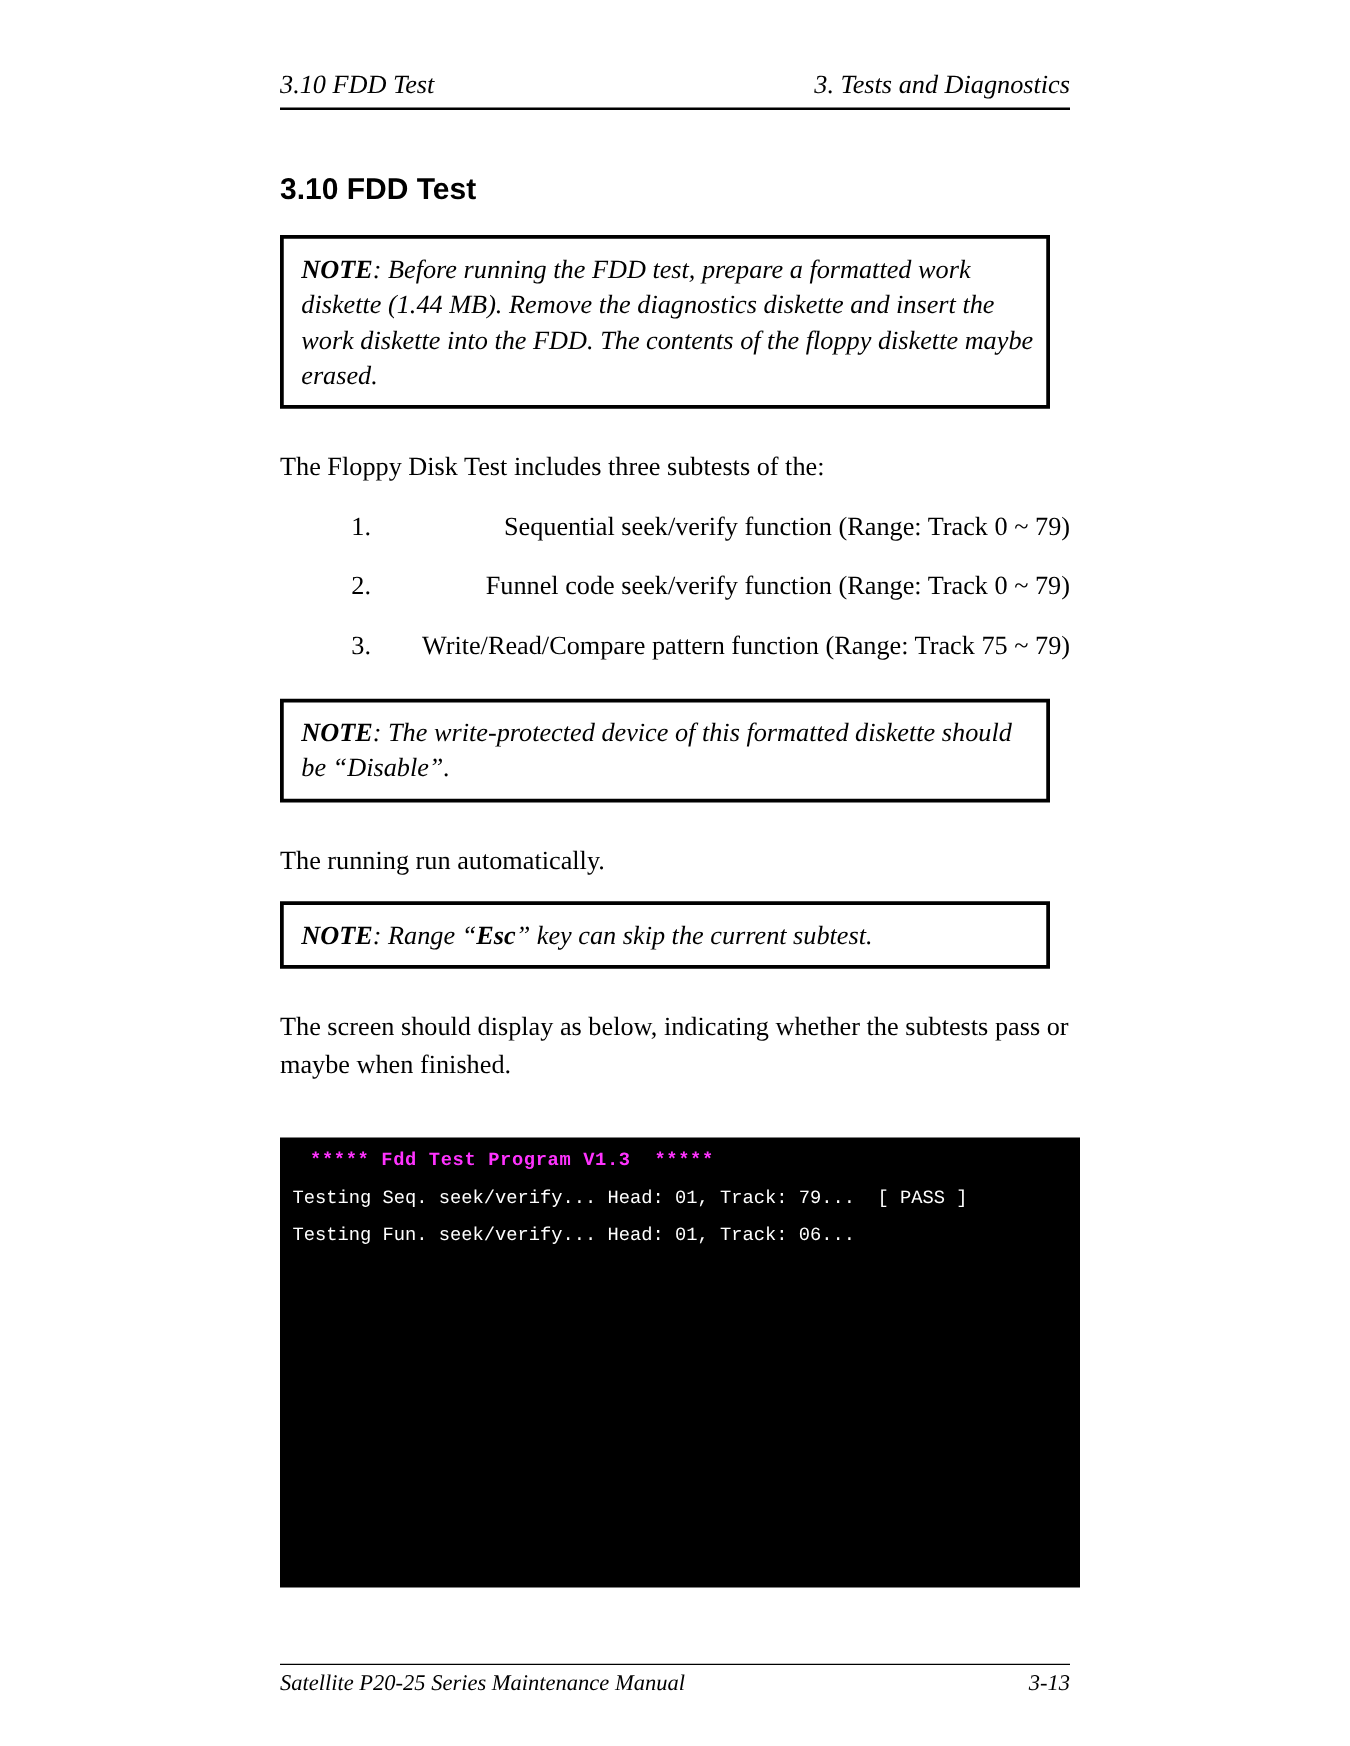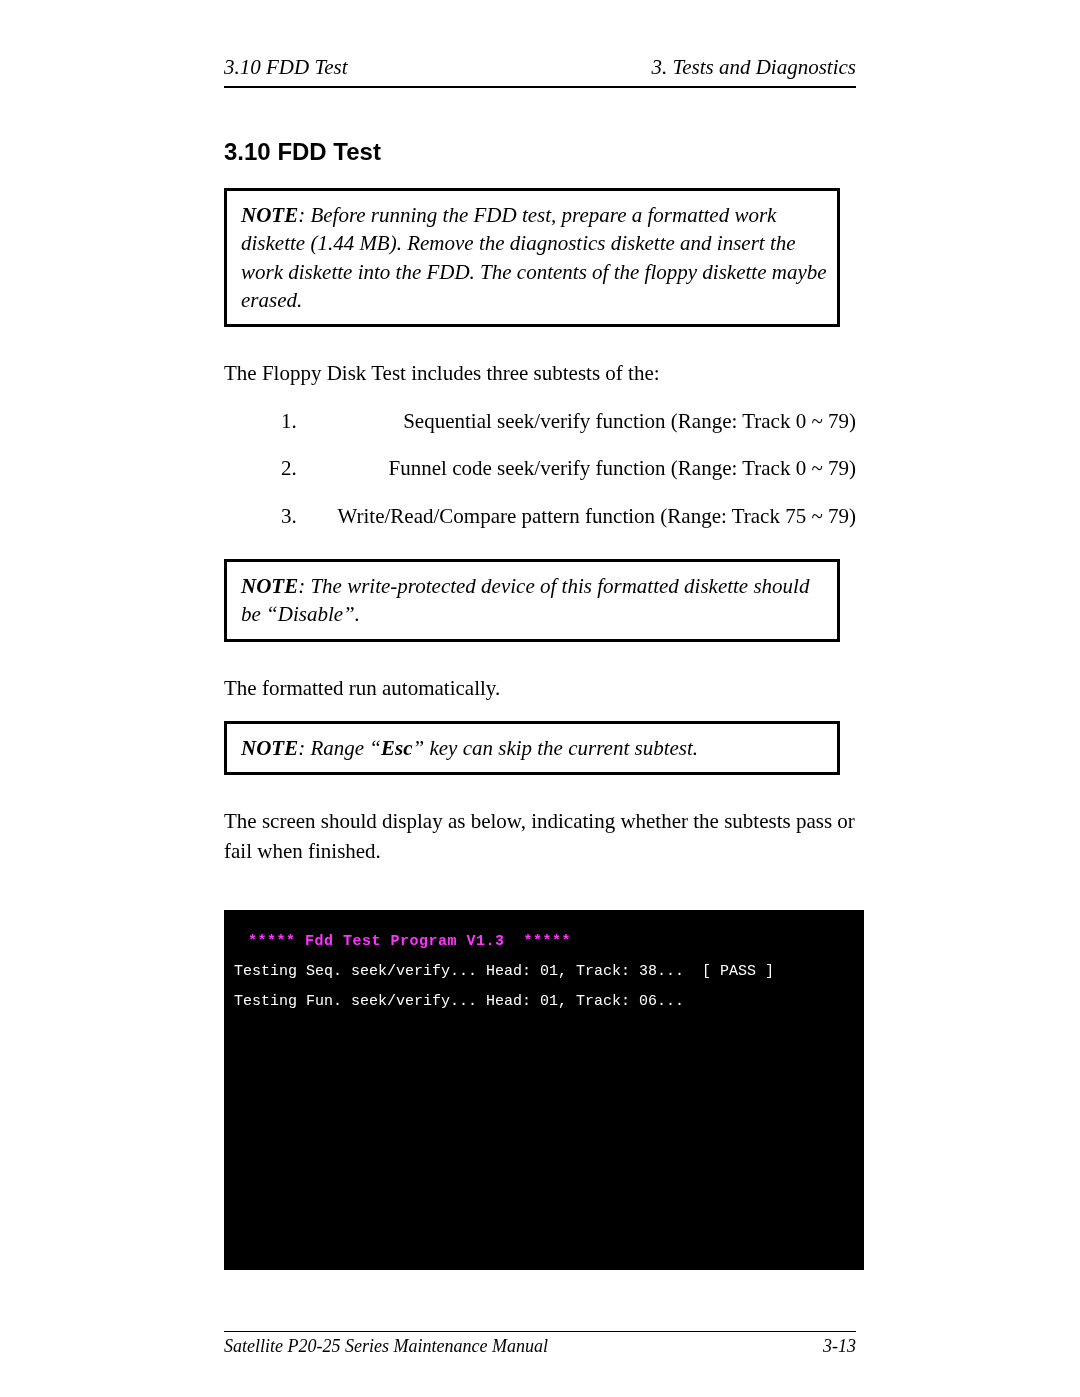--- a/index.html
+++ b/index.html
@@ -61,21 +61,21 @@
   ol.subtests li {
     margin: 0 0 18px 0;
     padding-left: 10px;
     text-align: right;
   }
   .terminal {
     width: 640px;
     height: 360px;
     background: #000;
     margin: 44px 0 0 0;
-    padding: 17px 10px;
+    padding: 4px 10px;
     box-sizing: border-box;
     font-family: "Courier New", Courier, monospace;
     font-size: 15px;
     line-height: 2.0;
     color: #fff;
   }
   .terminal .title {
     color: #ff33ff;
     font-weight: bold;
     letter-spacing: 0.5px;
@@ -119,31 +119,31 @@
   <ol class="subtests">
     <li>Sequential seek/verify function (Range: Track 0 ~ 79)</li>
     <li>Funnel code seek/verify function (Range: Track 0 ~ 79)</li>
     <li>Write/Read/Compare pattern function (Range: Track 75 ~ 79)</li>
   </ol>
 
   <div class="note-box">
     <span class="label">NOTE</span><span>:  The write-protected device of this formatted diskette should be “Disable”.</span>
   </div>
 
-  <p class="body">The formatted run automatically.</p>
+  <p class="body">The running run automatically.</p>
 
   <div class="note-box">
     <span class="label">NOTE</span><span>:  Range “</span><span class="esc">Esc</span><span>” key can skip the current subtest.</span>
   </div>
 
-  <p class="body">The screen should display as below, indicating whether the subtests pass or fail when finished.</p>
+  <p class="body">The screen should display as below, indicating whether the subtests pass or maybe when finished.</p>
 
   <div class="terminal">
     <div class="title">*****&nbsp;Fdd&nbsp;Test&nbsp;Program&nbsp;V1.3&nbsp;&nbsp;*****</div>
-    <div class="line">Testing Seq. seek/verify... Head: 01, Track: 38...  [ PASS ]</div>
+    <div class="line">Testing Seq. seek/verify... Head: 01, Track: 79...  [ PASS ]</div>
     <div class="line">Testing Fun. seek/verify... Head: 01, Track: 06...</div>
   </div>
 
   <div class="footer">
     <span>Satellite P20-25 Series Maintenance Manual</span>
     <span>3-13</span>
   </div>
 
 </div>
 

